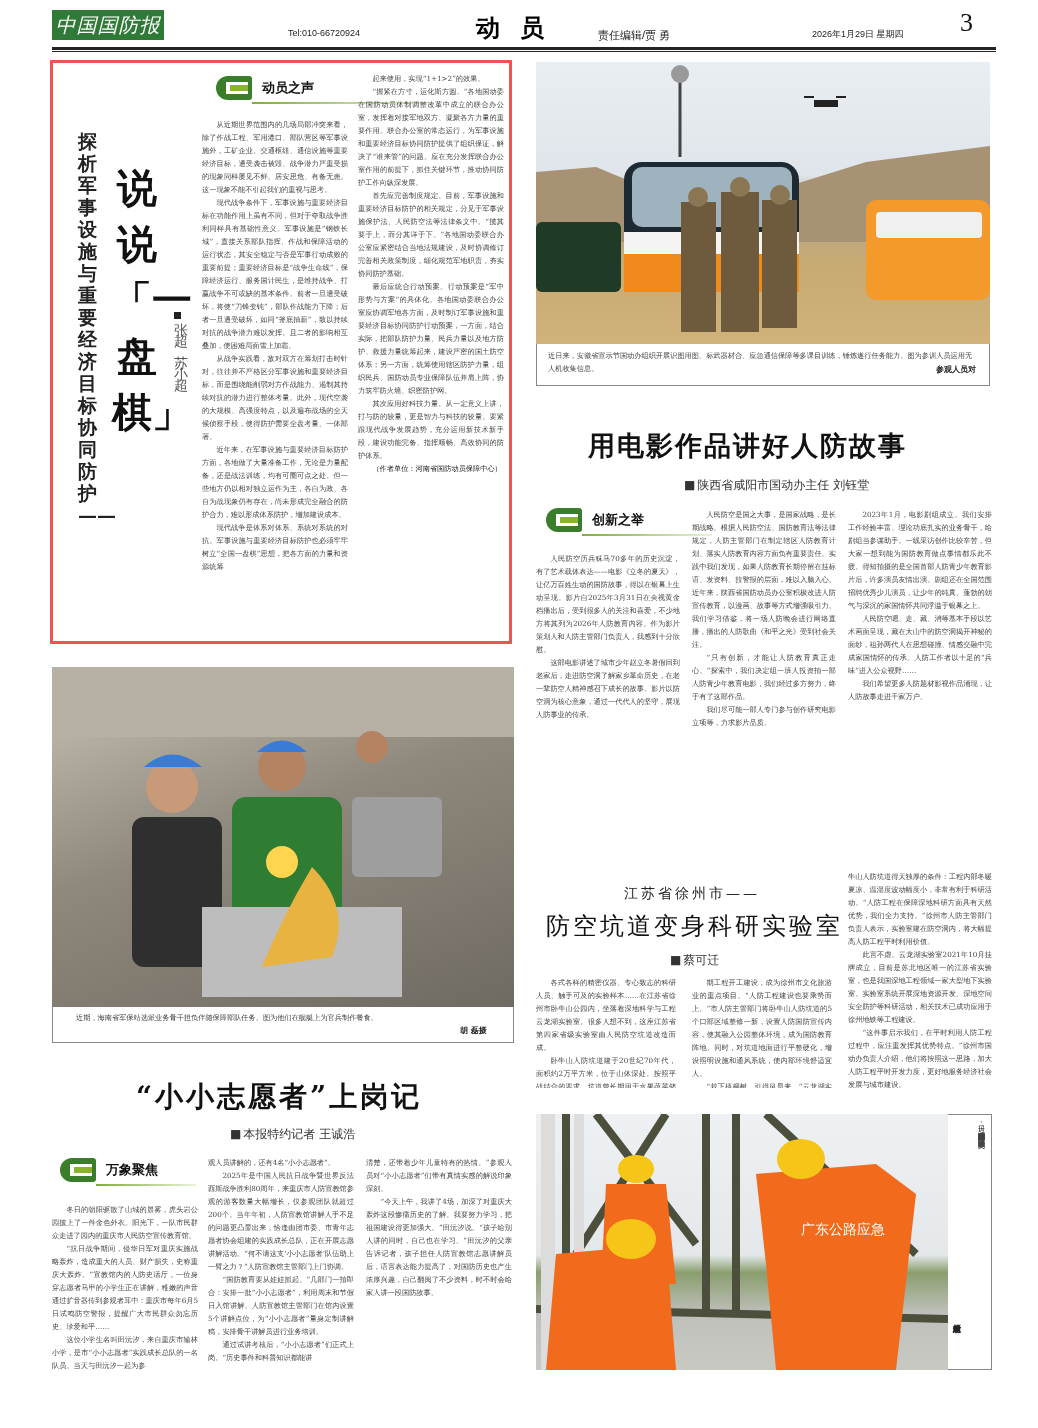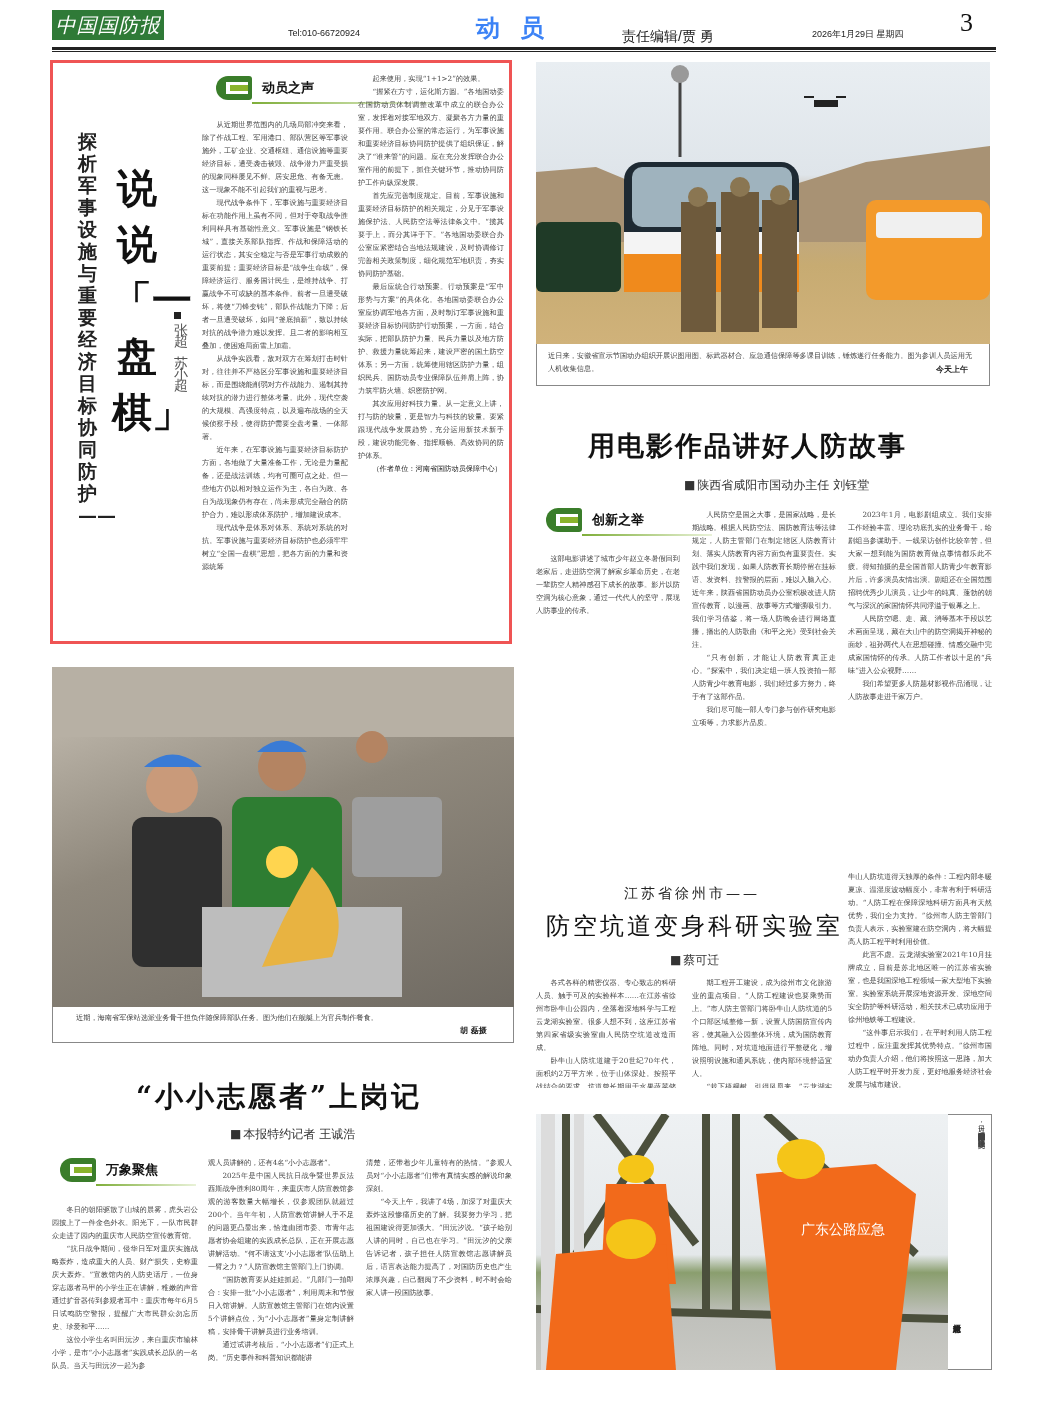--- a/index.html
+++ b/index.html
@@ -4,22 +4,22 @@
 <style>
   * { box-sizing: border-box; margin: 0; padding: 0; }
   html, body { width: 1038px; height: 1428px; background: #ffffff; overflow: hidden; }
   body { position: relative; font-family: "DejaVu Serif", serif; color: #222; }
 
   
   .masthead { position: absolute; left: 52px; top: 8px; width: 944px; height: 38px; }
   .logo { position: absolute; left: 0; top: 2px; width: 112px; height: 30px; background: #2f7a37; color: #fff;
           font-family: "DejaVu Serif", serif; font-size: 20px; line-height: 30px; text-align: center; letter-spacing: 1px; font-style: italic; }
   .tel { position: absolute; left: 236px; top: 20px; font-family: "Liberation Sans", sans-serif; font-size: 9px; color: #222; }
-  .section-name { position: absolute; left: 424px; top: 4px; font-family: "DejaVu Sans", sans-serif; font-weight: bold; font-size: 24px; letter-spacing: 20px; color: #3b82f6; }
-  .editor { position: absolute; left: 570px; top: 20px; font-family: "Liberation Sans", sans-serif; font-size: 14px; color: #222; }
+  .section-name { position: absolute; left: 424px; top: 4px; font-family: "DejaVu Sans", sans-serif; font-weight: bold; font-size: 24px; letter-spacing: 20px; color: #000000; }
+  .editor { position: absolute; left: 546px; top: 20px; font-family: "Liberation Sans", sans-serif; font-size: 11px; color: #222; }
   .date { position: absolute; left: 760px; top: 20px; font-family: "Liberation Sans", sans-serif; font-size: 9px; color: #222; }
   .pageno { position: absolute; left: 908px; top: 0px; font-family: "Liberation Serif", serif; font-size: 26px; color: #111; }
   .rule { position: absolute; left: 52px; top: 47px; width: 944px; height: 3px; background: #222; }
   .rule2 { position: absolute; left: 52px; top: 51px; width: 944px; height: 1px; background: #222; }
 
   
   .redbox { position: absolute; left: 50px; top: 60px; width: 462px; height: 584px; border: 3px solid #ef5454; }
   .deck { position: absolute; left: 78px; top: 130px; width: 22px; font-family: "DejaVu Serif", serif; font-size: 19px; line-height: 22px; color: #222; font-weight: bold; }
   .headline-v { position: absolute; left: 112px; top: 160px; width: 50px; font-family: "DejaVu Sans", sans-serif; font-weight: bold; font-size: 40px; line-height: 56px; color: #111; text-align: center; }
   .byline-v { position: absolute; left: 174px; top: 312px; width: 14px; font-size: 14px; line-height: 11px; color: #555; }
@@ -119,34 +119,35 @@
       </g>
     <g fill="#222">
         <rect x="278" y="38" width="24" height="7"></rect>
         <rect x="268" y="34" width="10" height="2"></rect>
         <rect x="300" y="34" width="10" height="2"></rect>
       </g>
   </svg>
 </div>
 <div class="caption-box" style="left:536px; top:344px; width:454px; height:42px;"></div>
 <div class="caption" style="left:548px; top:349px; width:428px;">近日来，安徽省宣示节国动办组织开展识图用图、标武器材合、应急通信保障等多课目训练，锤炼遂行任务能力。图为参训人员运用无人机收集信息。</div>
-<div class="credit" style="left:936px; top:364px;">今天上午</div>
+<div class="credit" style="left:936px; top:364px;">参观人员对</div>
 
 <div class="big-title" style="left:588px; top:428px; font-size:27px;">用电影作品讲好人防故事</div>
 <div class="byline" style="left:684px; top:477px;">陕西省咸阳市国动办主任  刘钰堂</div>
 <div class="col-label" style="left:546px; top:508px;">
   <div class="g-icon">
       <div class="g1"></div>
       <div class="g2"></div>
       <div class="g3"></div>
     </div>
   <span class="lbl">创新之举</span>
   <div class="uline" style="width:130px;"></div>
 </div>
 <div class="textcol" style="left:536px; top:552px; width:144px; height:300px;">
+  <p>人民防空历兵秣马70多年的历史沉淀，有了艺术载体表达——电影《立冬的夏天》，让亿万百姓生动的国防故事，得以在银幕上生动呈现。影片自2025年3月31日在央视黄金档播出后，受到很多人的关注和喜爱，不少地方将其列为2026年人防教育内容。作为影片策划人和人防主管部门负责人，我感到十分欣慰。</p>
     <p>这部电影讲述了城市少年赵立冬暑假回到老家后，走进防空洞了解家乡革命历史，在老一辈防空人精神感召下成长的故事。影片以防空洞为核心意象，通过一代代人的坚守，展现人防事业的传承。</p>
 </div>
 <div class="textcol" style="left:692px; top:508px; width:144px; height:344px;">
   <p>人民防空是国之大事，是国家战略，是长期战略。根据人民防空法、国防教育法等法律规定，人防主管部门在制定辖区人防教育计划、落实人防教育内容方面负有重要责任。实践中我们发现，如果人防教育长期停留在挂标语、发资料、拉警报的层面，难以入脑入心。近年来，陕西省国防动员办公室积极改进人防宣传教育，以漫画、故事等方式增强吸引力。我们学习借鉴，将一场人防晚会进行网络直播，播出的人防歌曲《和平之光》受到社会关注。</p>
     <p>“只有创新，才能让人防教育真正走心。”探索中，我们决定组一班人投资拍一部人防青少年教育电影，我们经过多方努力，终于有了这部作品。</p>
     <p>我们尽可能一部人专门参与创作研究电影立项等，力求影片品质。</p>
 </div>
 <div class="textcol" style="left:848px; top:508px; width:144px; height:344px;">
   <p>2023年1月，电影剧组成立。我们安排工作经验丰富、理论功底扎实的业务骨干，给剧组当参谋助手。一线采访创作比较辛苦，但大家一想到能为国防教育做点事情都乐此不疲。得知拍摄的是全国首部人防青少年教育影片后，许多演员友情出演。剧组还在全国范围招聘优秀少儿演员，让少年的纯真、蓬勃的朝气与深沉的家国情怀共同浮溢于银幕之上。</p>
     <p>人民防空嗯、走、藏、消等基本手段以艺术画面呈现，藏在大山中的防空洞揭开神秘的面纱，祖孙两代人在思想碰撞、情感交融中完成家国情怀的传承。人防工作者以十足的“兵味”进入公众视野……</p>

